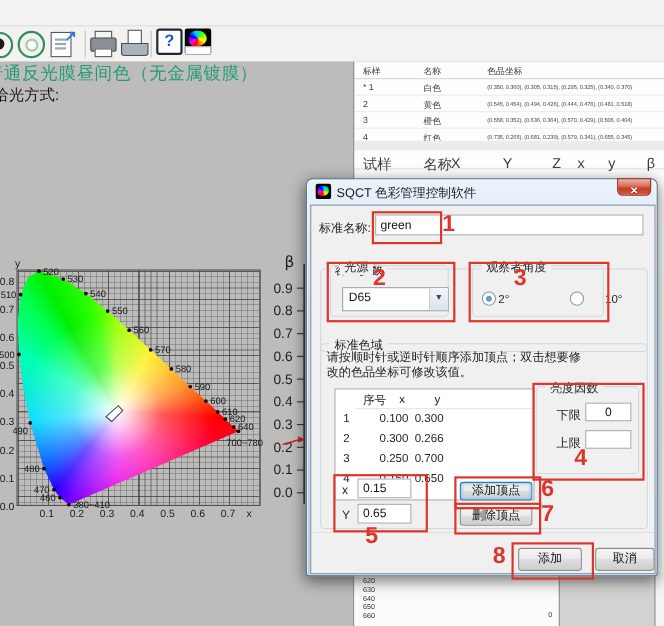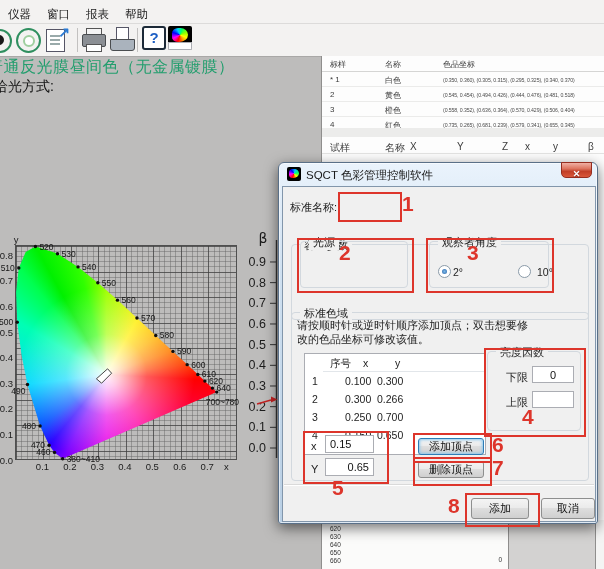--- a/index.html
+++ b/index.html
@@ -36,21 +36,21 @@
 
   
   #right-panel{left:322px;top:56px;width:282px;height:466px;background:#fdfdfd;}
   #panel-vline{left:321px;top:56px;width:1px;height:513px;background:#8f8e8d;}
   .t1row{position:relative;height:14px;border-bottom:1px solid #ebebea;}
   .t1head{position:relative;height:15px;border-bottom:1px solid #d5d5d4;}
   .tc{position:absolute;top:3px;font-size:8px;color:#3c3c3c;white-space:nowrap;}
   .tc.coords{font-size:5.2px;top:5px;letter-spacing:-0.1px;color:#4a4a4a;}
   #t1gap{left:322px;top:184px;width:282px;height:9px;background:#ececeb;}
   #t2head{left:322px;top:137px;width:282px;height:16px;background:#fdfdfd;border-bottom:1px solid #e3e3e2;}
-  .t2c{position:absolute;top:4px;font-size:10px;color:#3c3c3c;}
+  .t2c{position:absolute;top:4px;font-size:13px;color:#3c3c3c;}
 
   
   #bl-white{left:322px;top:520px;width:186px;height:49px;background:#fbfbfa;}
   .wl-line{font-size:6.5px;line-height:8px;color:#333;padding-left:8px;}
   #bl-zero{left:458px;top:556px;width:44px;text-align:right;font-size:6.5px;color:#333;}
   #bl-vline1{left:508px;top:520px;width:1px;height:49px;background:#8f8e8d;}
   #bl-gray{left:509px;top:520px;width:86px;height:49px;background:#d3d2d1;}
   #bl-vline2{left:595px;top:520px;width:1px;height:49px;background:#8f8e8d;}
   #bl-white2{left:596px;top:520px;width:8px;height:49px;background:#f4f4f3;}
 
@@ -112,21 +112,20 @@
   
   .ann{position:absolute;border:2px solid #dd352b;background:transparent;}
   .num{position:absolute;color:#dd352b;font-size:21px;font-weight:bold;font-family:"Liberation Sans",sans-serif;}
 </style>
 </head>
 <body>
 
 <div id="app">
 
   <div class="abs" id="topbar">
-    <div class="abs" id="menubar"><span class="menu-item">仪器</span><span class="menu-item">窗口</span><span class="menu-item">报表</span><span class="menu-item">帮助</span></div>
     <div class="abs" id="toolbar">
       <div class="tbtn" style="left:-12px">
         <span class="ring" style="left:0;top:2px;width:20px;height:20px;border:2px solid #2f8f5f;"></span>
         <span class="ring" style="left:6px;top:8px;width:10px;height:10px;background:#1a1a1a;"></span>
       </div>
       <div class="tbtn" style="left:16px">
         <span class="ring" style="left:0;top:1px;width:21px;height:21px;border:2.5px solid #2f8f5f;"></span>
         <span class="ring" style="left:6.5px;top:7.5px;width:8px;height:8px;border:2px solid #9fcf9f;background:#fff;"></span>
       </div>
       <div class="tbtn" style="left:46px">
@@ -307,34 +306,39 @@
         <i></i>
       </span>
     <span class="dlg-title-text">SQCT 色彩管理控制软件</span>
     <div class="dlg-close">
       <span>✕</span>
     </div>
 
     <div id="dlg-body">
 
       <span class="lbl" style="left:7px;top:13px">标准名称:</span>
+      <input class="txt" style="left: 58px; top: 8px; width: 244px; height: 19px;" value="green">
 
       <div class="grp" style="left:8px;top:57px;width:296px;height:74px">
         <b>容差参数</b>
       </div>
       <div class="grp" style="left:17px;top:54px;width:106px;height:45px">
         <b>光源</b>
+      </div>
+      <div class="combo" style="left:28px;top:74px;width:95px;height:20px">
+        <span class="val">D65</span>
+        <span class="cbtn">▼</span>
       </div>
       <div class="grp" style="left:146px;top:54px;width:118px;height:45px">
         <b>观察者角度</b>
       </div>
       <span class="radio sel" style="left:155px;top:78px"></span>
       <span class="rlbl" style="left:170px;top:79px">2°</span>
       <span class="radio" style="left:235px;top:78px"></span>
-      <span class="rlbl" style="left:254px;top:79px">10°</span>
+      <span class="rlbl" style="left:267px;top:79px">10°</span>
 
       <div class="grp" style="left:8px;top:125px;width:296px;height:167px">
         <b>标准色域</b>
       </div>
       <div class="lbl" style="left:14px;top:131px;line-height:14px">
         <div>请按顺时针或逆时针顺序添加顶点；双击想要修</div>
         <div>改的色品坐标可修改该值。</div>
       </div>
 
       <div class="listbox" style="left:21px;top:166px;width:180px;height:100px">
@@ -371,21 +375,21 @@
         <b>亮度因数</b>
       </div>
       <span class="lbl" style="left:223px;top:183px">下限</span>
       <input class="txt" style="left: 249px; top: 179px; width: 42px; height: 17px; text-align: center;" value="0">
       <span class="lbl" style="left:223px;top:208px">上限</span>
       <input class="txt" style="left: 249px; top: 204px; width: 42px; height: 17px;" value="">
 
       <span class="lbl" style="left:28px;top:253px">x</span>
       <input class="txt" style="left: 42px; top: 248px; width: 49px; height: 18px;" value="0.15">
       <span class="lbl" style="left:28px;top:276px">Y</span>
-      <input class="txt" style="left: 42px; top: 271px; width: 49px; height: 18px; text-align: right;" value="0.65">
+      <input class="txt" style="left: 42px; top: 271px; width: 49px; height: 18px;" value="0.65">
 
       <div class="btn focus" style="left:135px;top:251px;width:66px;height:17px;line-height:15px">添加顶点</div>
       <div class="btn" style="left:135px;top:274px;width:66px;height:17px;line-height:15px">删除顶点</div>
 
       <div id="footer-line"></div>
       <div class="btn" style="left:188px;top:311px;width:58px;height:21px;line-height:19px">添加</div>
       <div class="btn" style="left:258px;top:311px;width:54px;height:21px;line-height:19px">取消</div>
 
       <div class="ann" style="left:55px;top:5px;width:60px;height:26px"></div>
       <div class="num" style="left:119px;top:5px">1</div>

